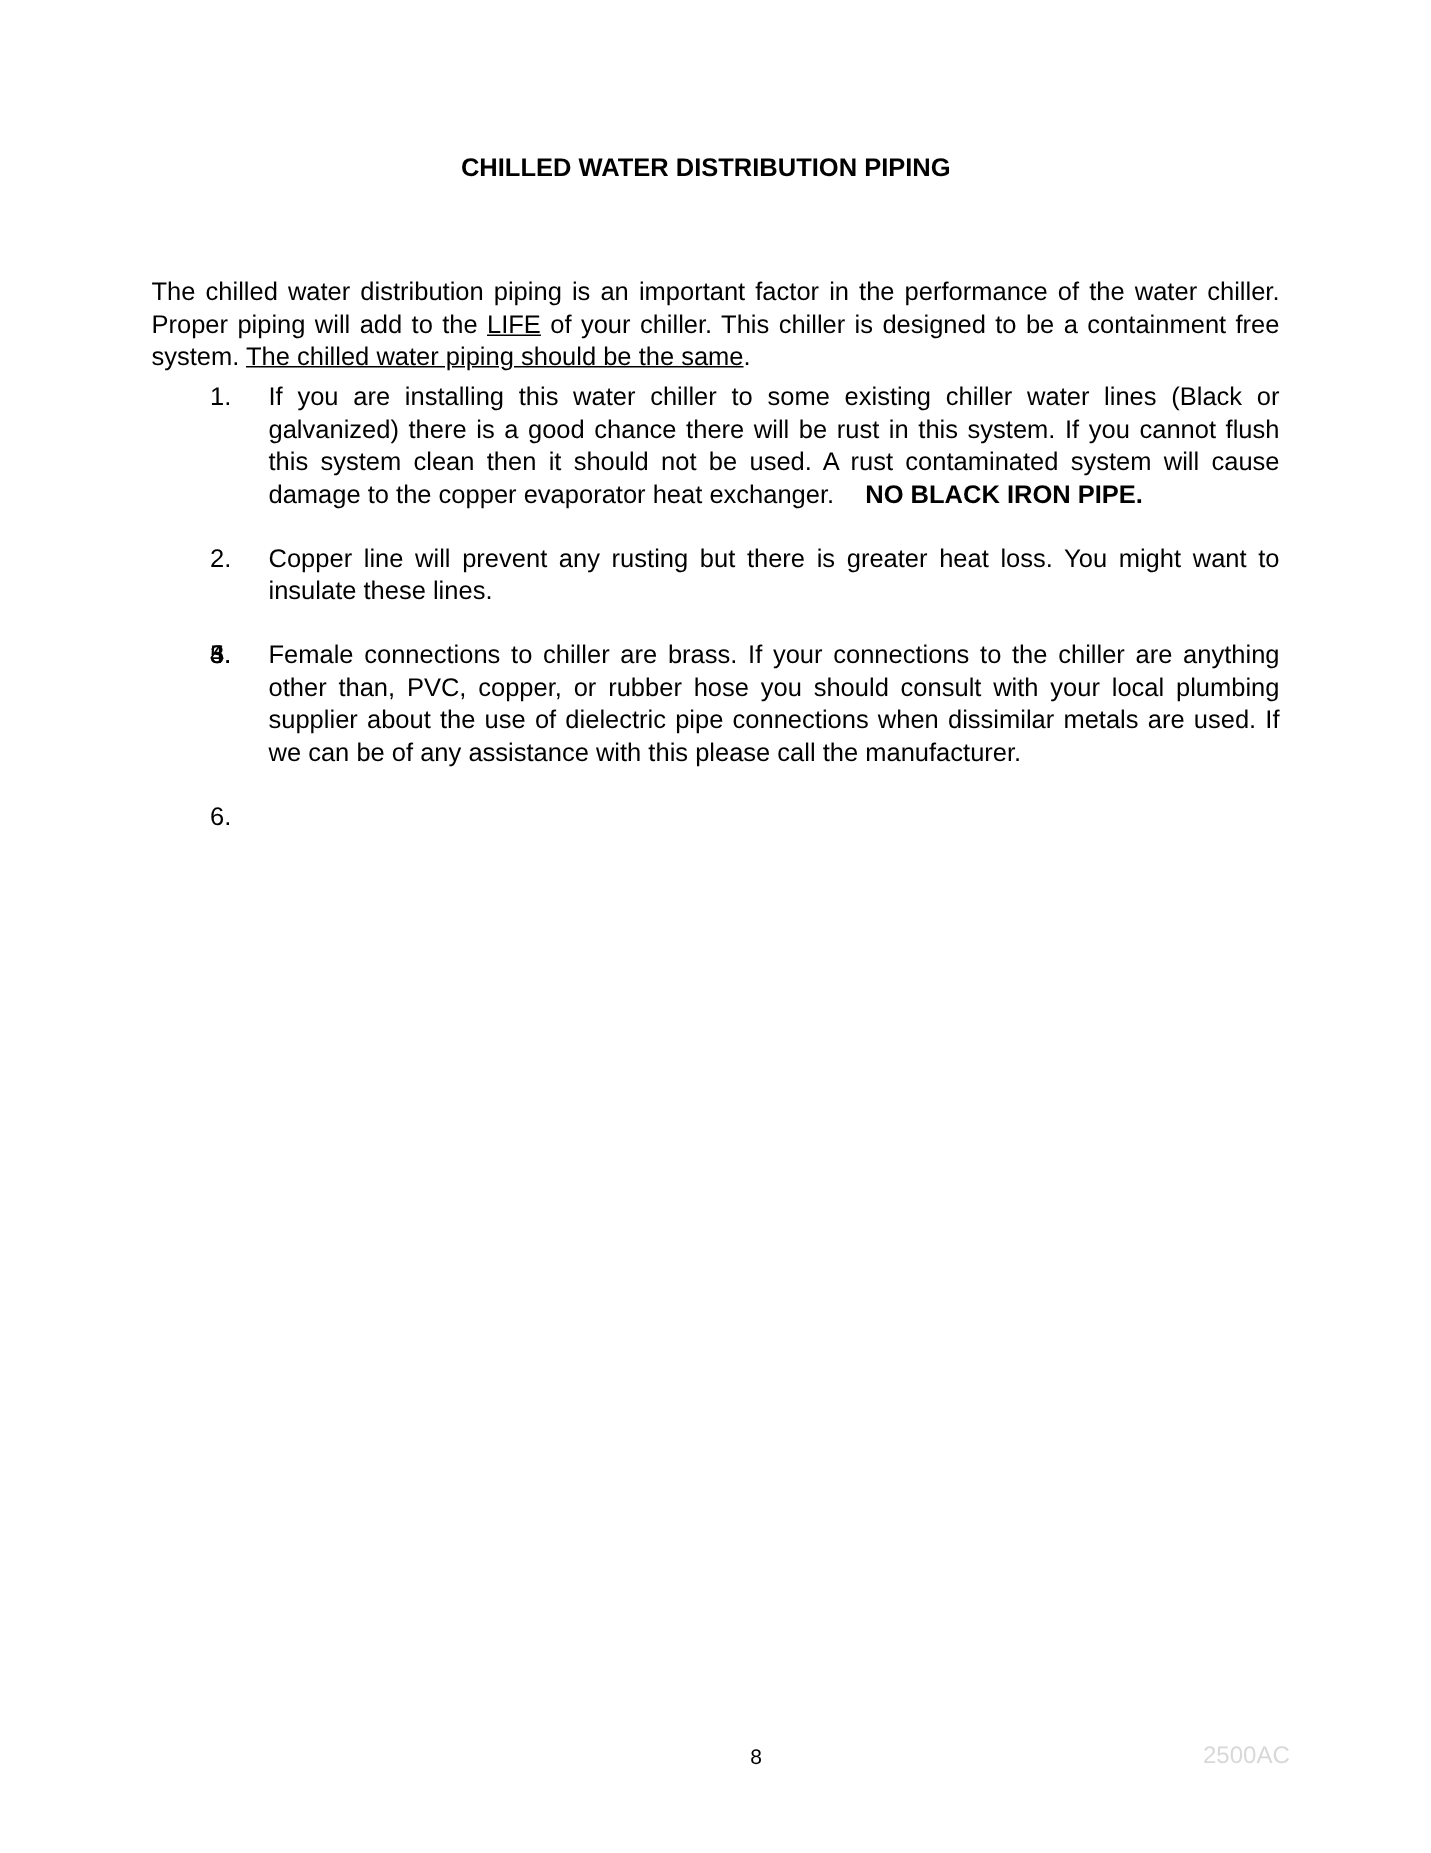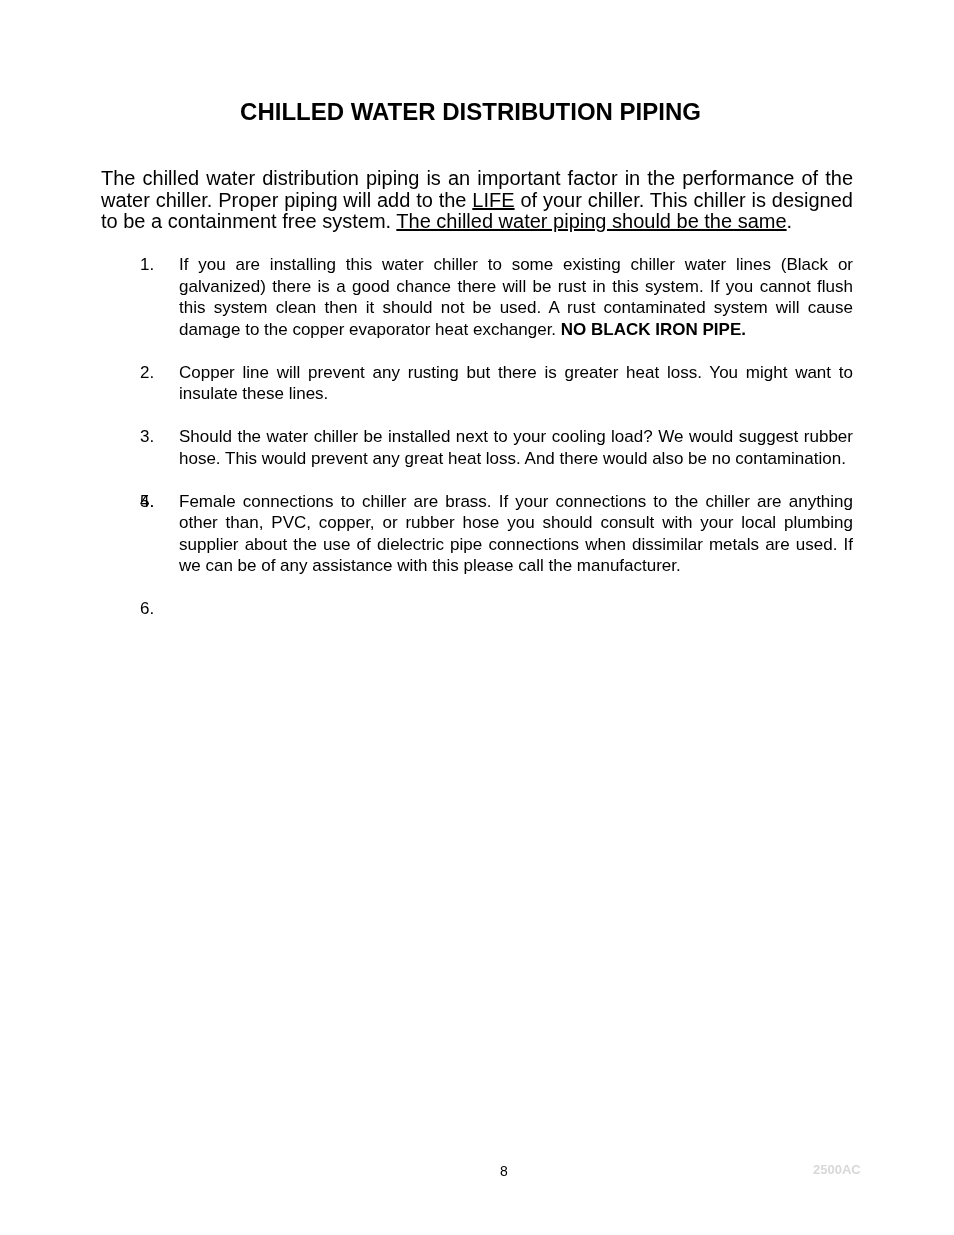--- a/index.html
+++ b/index.html
@@ -2,54 +2,53 @@
 <html><head>
   <meta charset="utf-8">
   <style>
     html, body { margin: 0; padding: 0; background: #ffffff; }
     body {
       width: 954px; height: 1235px; position: relative; overflow: hidden;
       font-family: "Liberation Sans", sans-serif; color: #000;
     }
     .title {
       position: absolute; top: 100px; left: 0; width: 941px;
-      text-align: center; font-weight: bold; font-size: 24px; line-height: 24px;
+      text-align: center; font-weight: bold; font-size: 17px; line-height: 24px;
     }
     .intro {
-      position: absolute; top: 168px; left: 101px; width: 752px;
-      font-size: 20px; line-height: 21.5px; text-align: justify;
+      position: absolute; top: 184px; left: 101px; width: 752px;
+      font-size: 17px; line-height: 21.5px; text-align: justify;
     }
     .u { text-decoration: underline; }
-    .b { font-weight: bold; }
+    .b { font-weight: bold; margin-left: 16px; }
     .list { position: absolute; left: 101px; width: 752px; top: 254px; }
     .item { position: relative; padding-left: 78px; font-size: 17px; line-height: 21.5px; text-align: justify; margin-bottom: 21.5px; }
     .num { position: absolute; left: 39px; top: 0; }
     .p2 { margin-top: 6px; }
     .page-num { position: absolute; top: 1163px; left: 0; width: 1008px; text-align: center; font-size: 14px; }
-    .doc-code { position: absolute; top: 1162px; left: 802px; font-size: 13px; font-weight: bold; color: #d8d8d8; margin-left: 11px; }
+    .doc-code { position: absolute; top: 1162px; left: 802px; font-size: 16px; font-weight: normal; color: #d8d8d8; }
   </style>
 </head>
 <body>
 
 <div class="title">CHILLED WATER DISTRIBUTION PIPING</div>
 
 <div class="intro"><span>The chilled water distribution piping is an important factor in the performance of the water chiller. Proper piping will add to the </span><span class="u">LIFE</span><span> of your chiller. This chiller is designed to be a containment free system. </span><span class="u">The chilled water piping should be the same</span><span>.</span></div>
 
 <div class="list">
   <div class="item">
     <span class="num">1.</span>
     <span>If you are installing this water chiller to some existing chiller water lines (Black or galvanized) there is a good chance there will be rust in this system. If you cannot flush this system clean then it should not be used. A rust contaminated system will cause damage to the copper evaporator heat exchanger. </span><span class="b">NO BLACK IRON PIPE.</span>
   </div>
   <div class="item">
     <span class="num">2.</span>
     <div class="p2">Copper line will prevent any rusting but there is greater heat loss. You might want to insulate these lines.</div>
   </div>
   <div class="item">
     <span class="num">3.</span>
-    <span>Should the water chiller be installed next to your cooling load? We would suggest rubber hose. This would prevent any great heat loss. And there would also be no contamination.</span>
   </div>
   <div class="item">
     <span class="num">4.</span>
   </div>
   <div class="item">
     <span class="num">5.</span>
     <span>Female connections to chiller are brass. If your connections to the chiller are anything other than, PVC, copper, or rubber hose you should consult with your local plumbing supplier about the use of dielectric pipe connections when dissimilar metals are used. If we can be of any assistance with this please call the manufacturer.</span>
   </div>
   <div class="item">
     <span class="num">6.</span>

